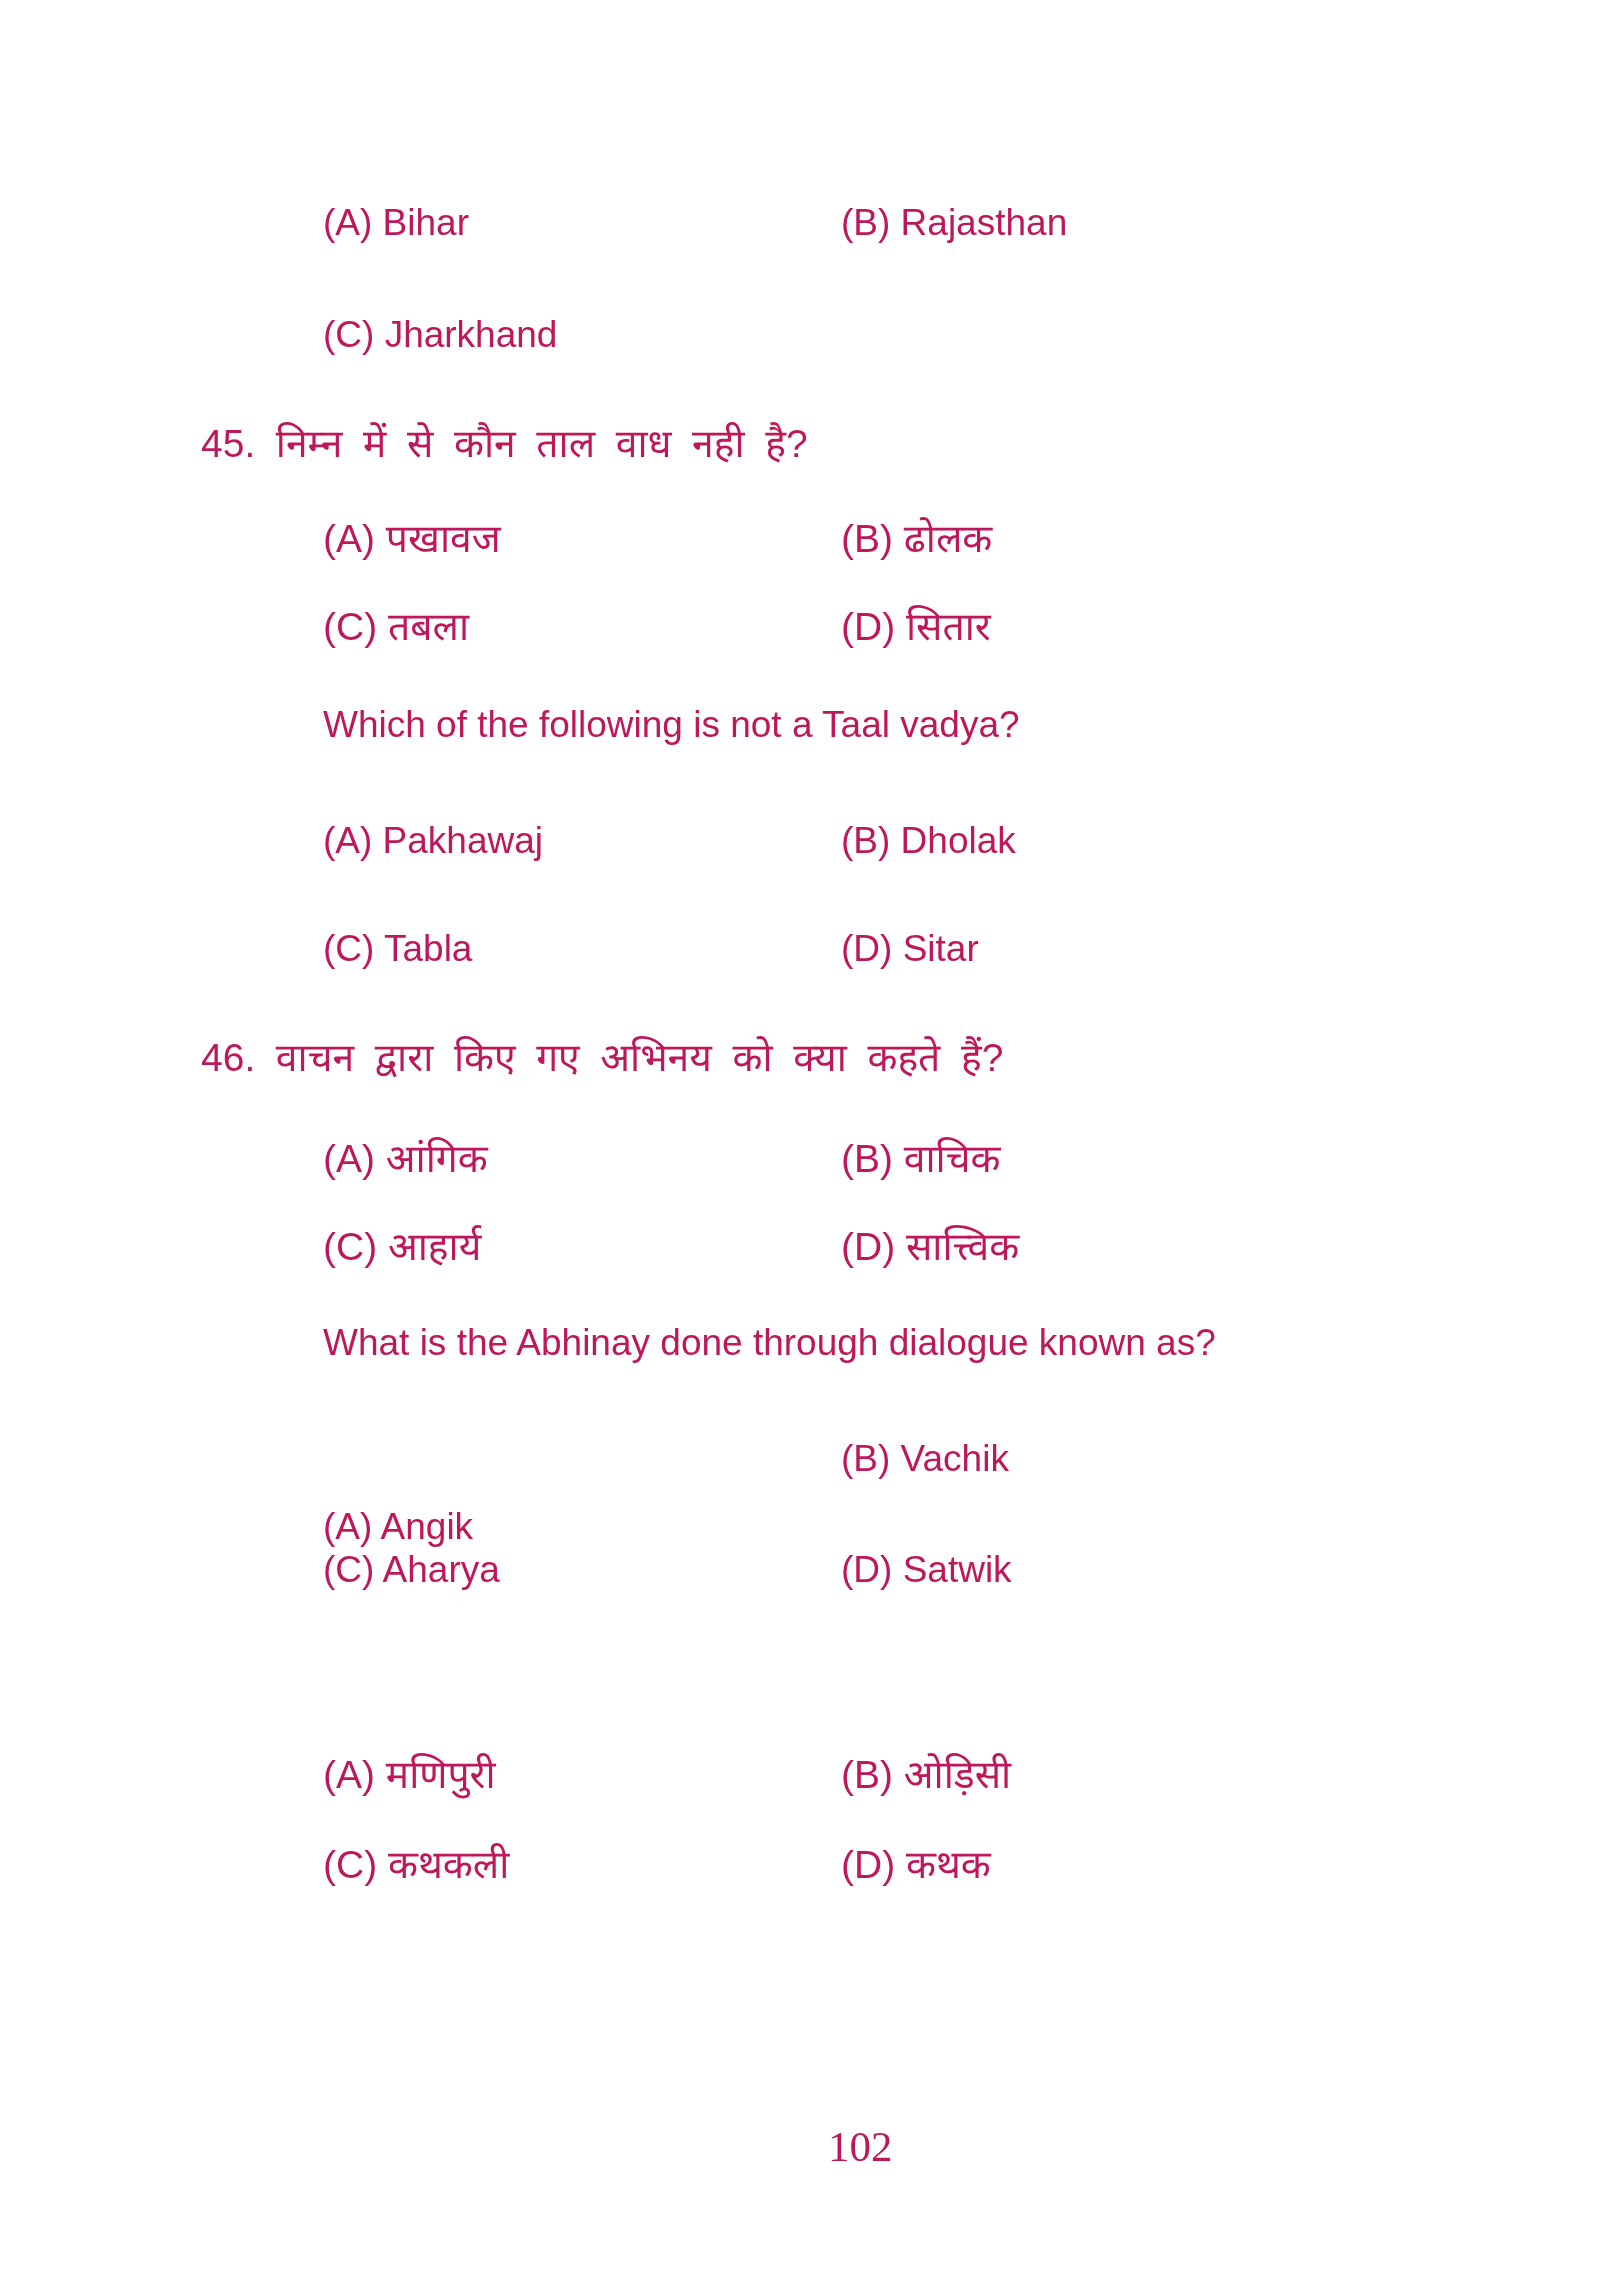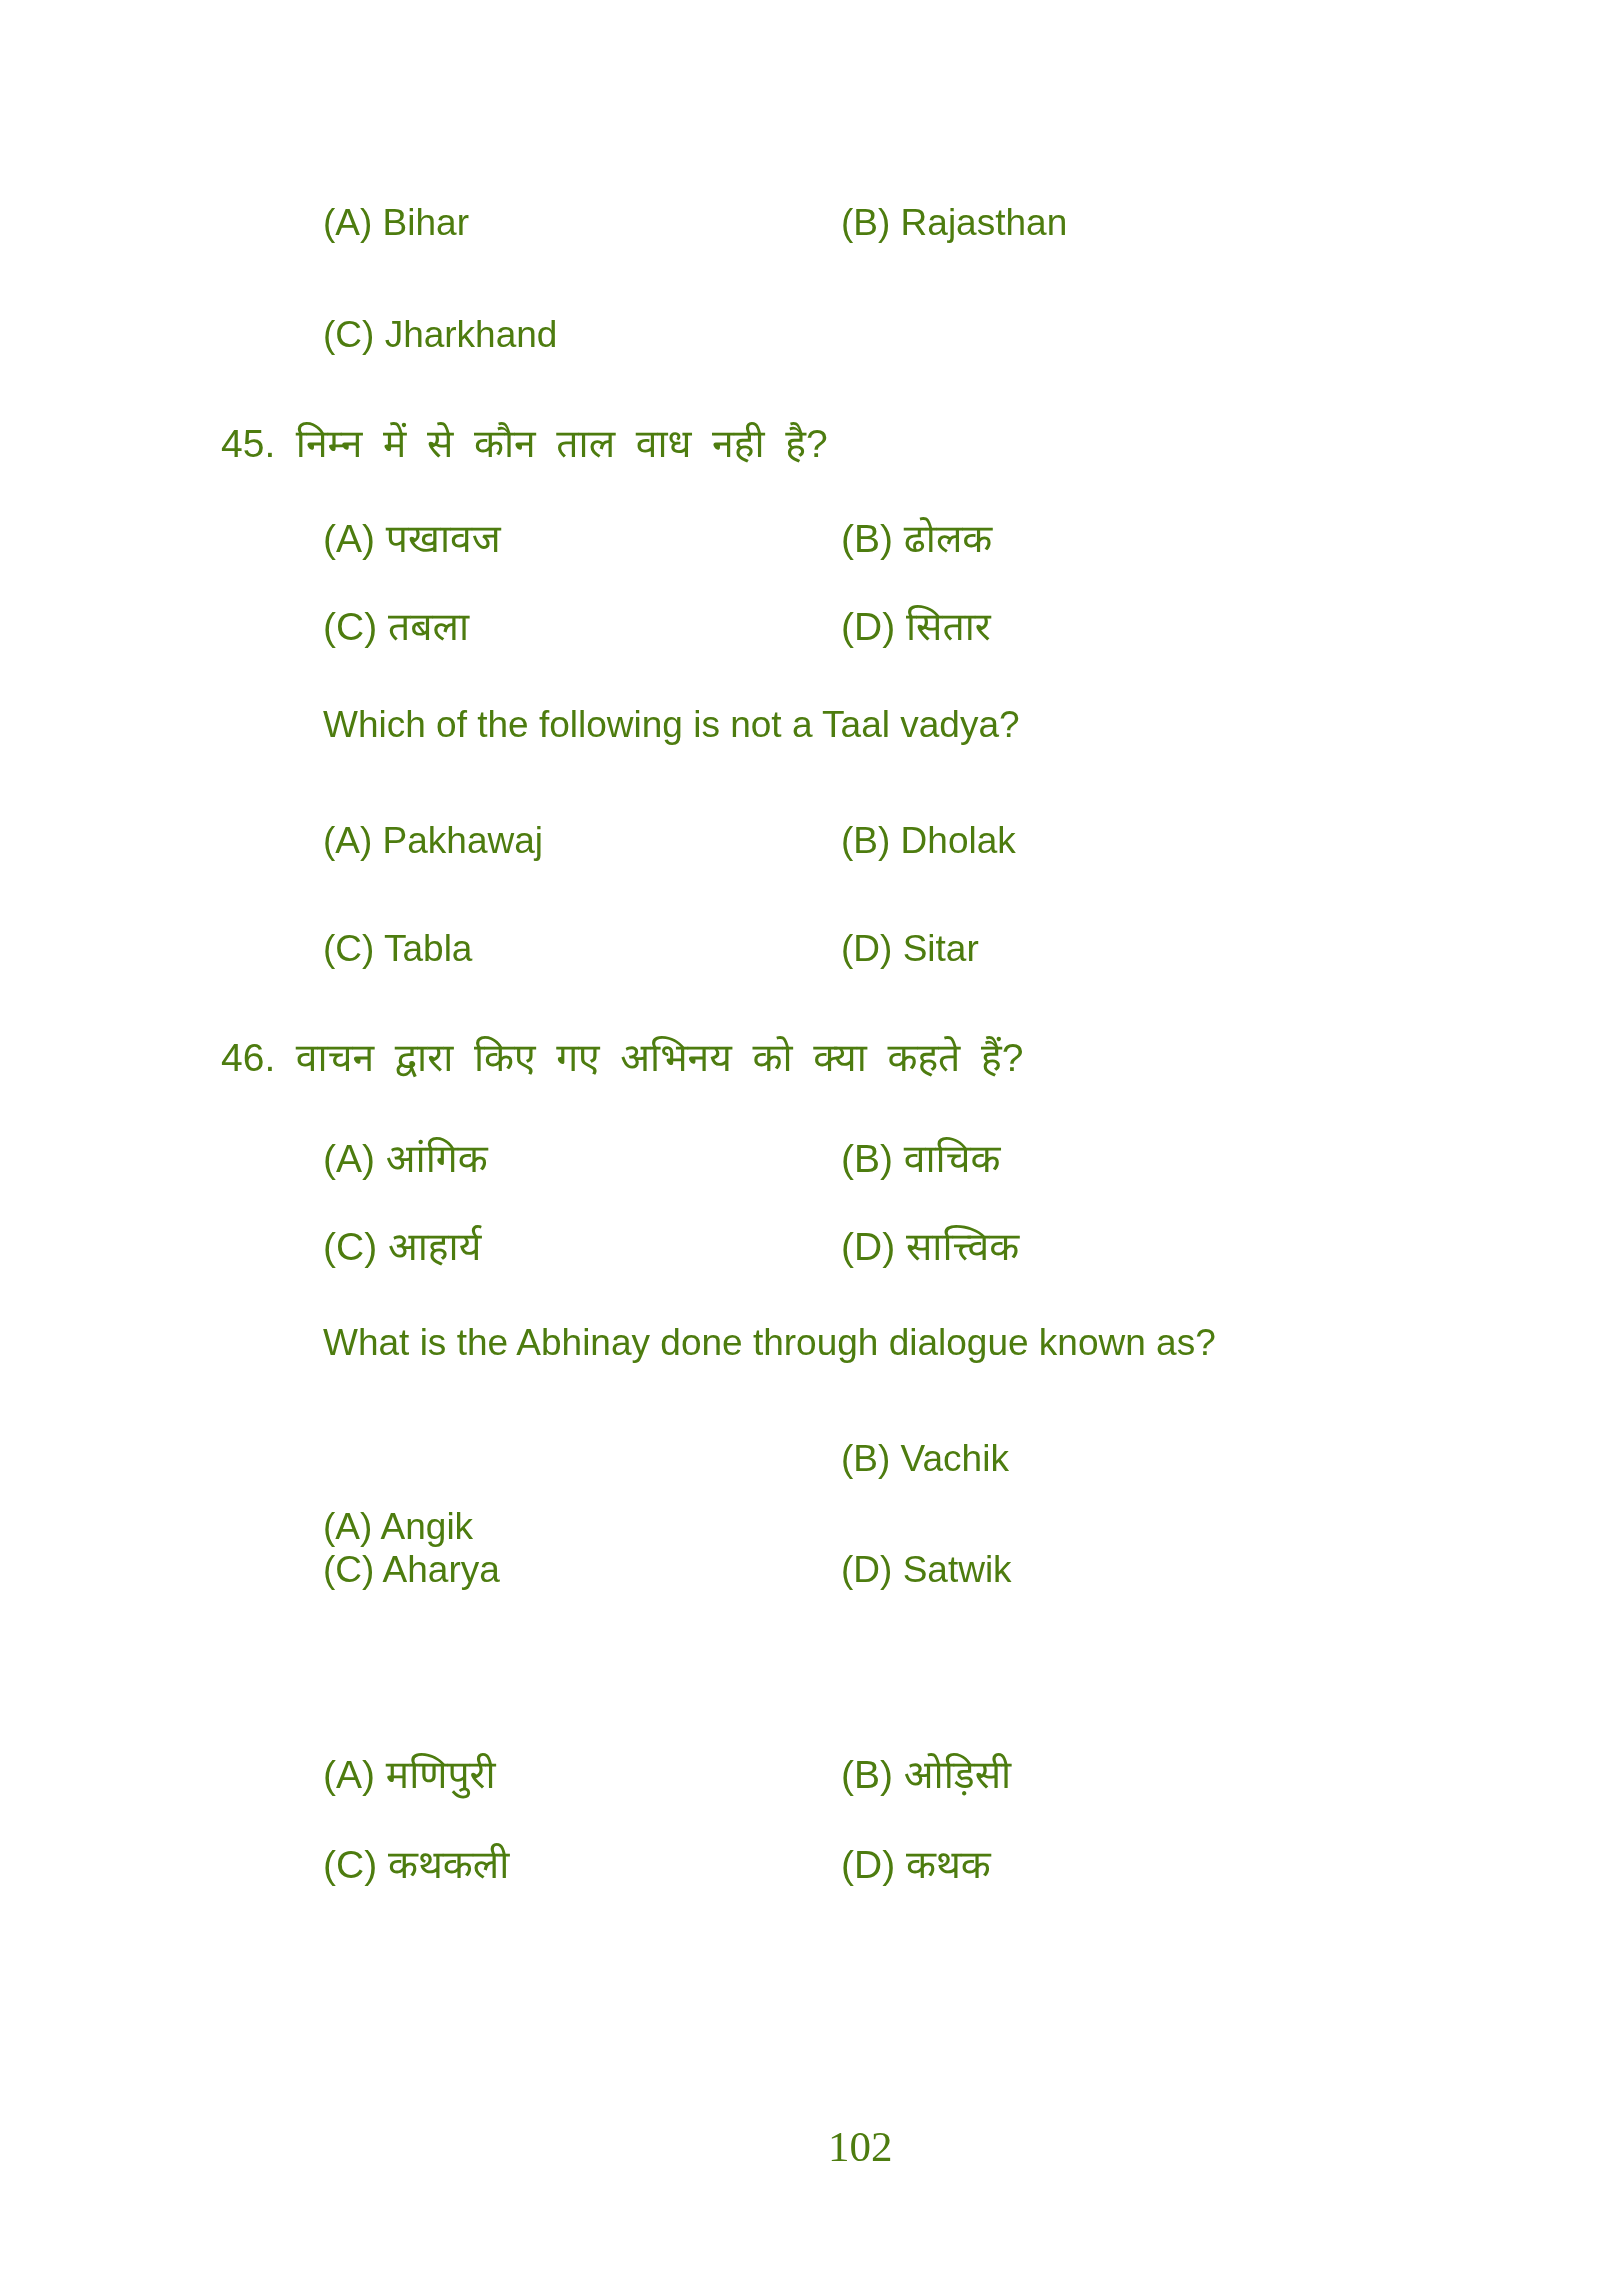--- a/index.html
+++ b/index.html
@@ -1,41 +1,41 @@
 <!DOCTYPE html>
 <html><head>
 <meta charset="utf-8">
 <style>
   html, body { margin: 0; padding: 0; background: #ffffff; }
   .page {
     position: relative;
     width: 1397px;
     height: 2293px;
     background: #ffffff;
-    color: #4d7c0f;
+    color: #be185d;
     overflow: hidden;
     border-radius: 18px;
   }
   .t {
     position: absolute;
     white-space: nowrap;
     line-height: 1.25;
   }
   .en {
     font-family: "Liberation Sans", "DejaVu Sans", sans-serif;
     font-size: 37px;
   }
   .hi {
     font-family: "Liberation Sans", "DejaVu Sans", sans-serif;
     font-size: 39px;
   }
   .hi-q { word-spacing: 9.8px; }
   .col1 { left: 323px; }
   .col2 { left: 841px; }
-  .qline { left: 201px; margin-left: 20px; }
+  .qline { left: 201px; }
   .pagenum {
     font-family: "Liberation Serif", "DejaVu Serif", serif;
     font-size: 43px;
     left: 828px;
   }
 </style>
 </head>
 <body>
 
 <div class="page">

